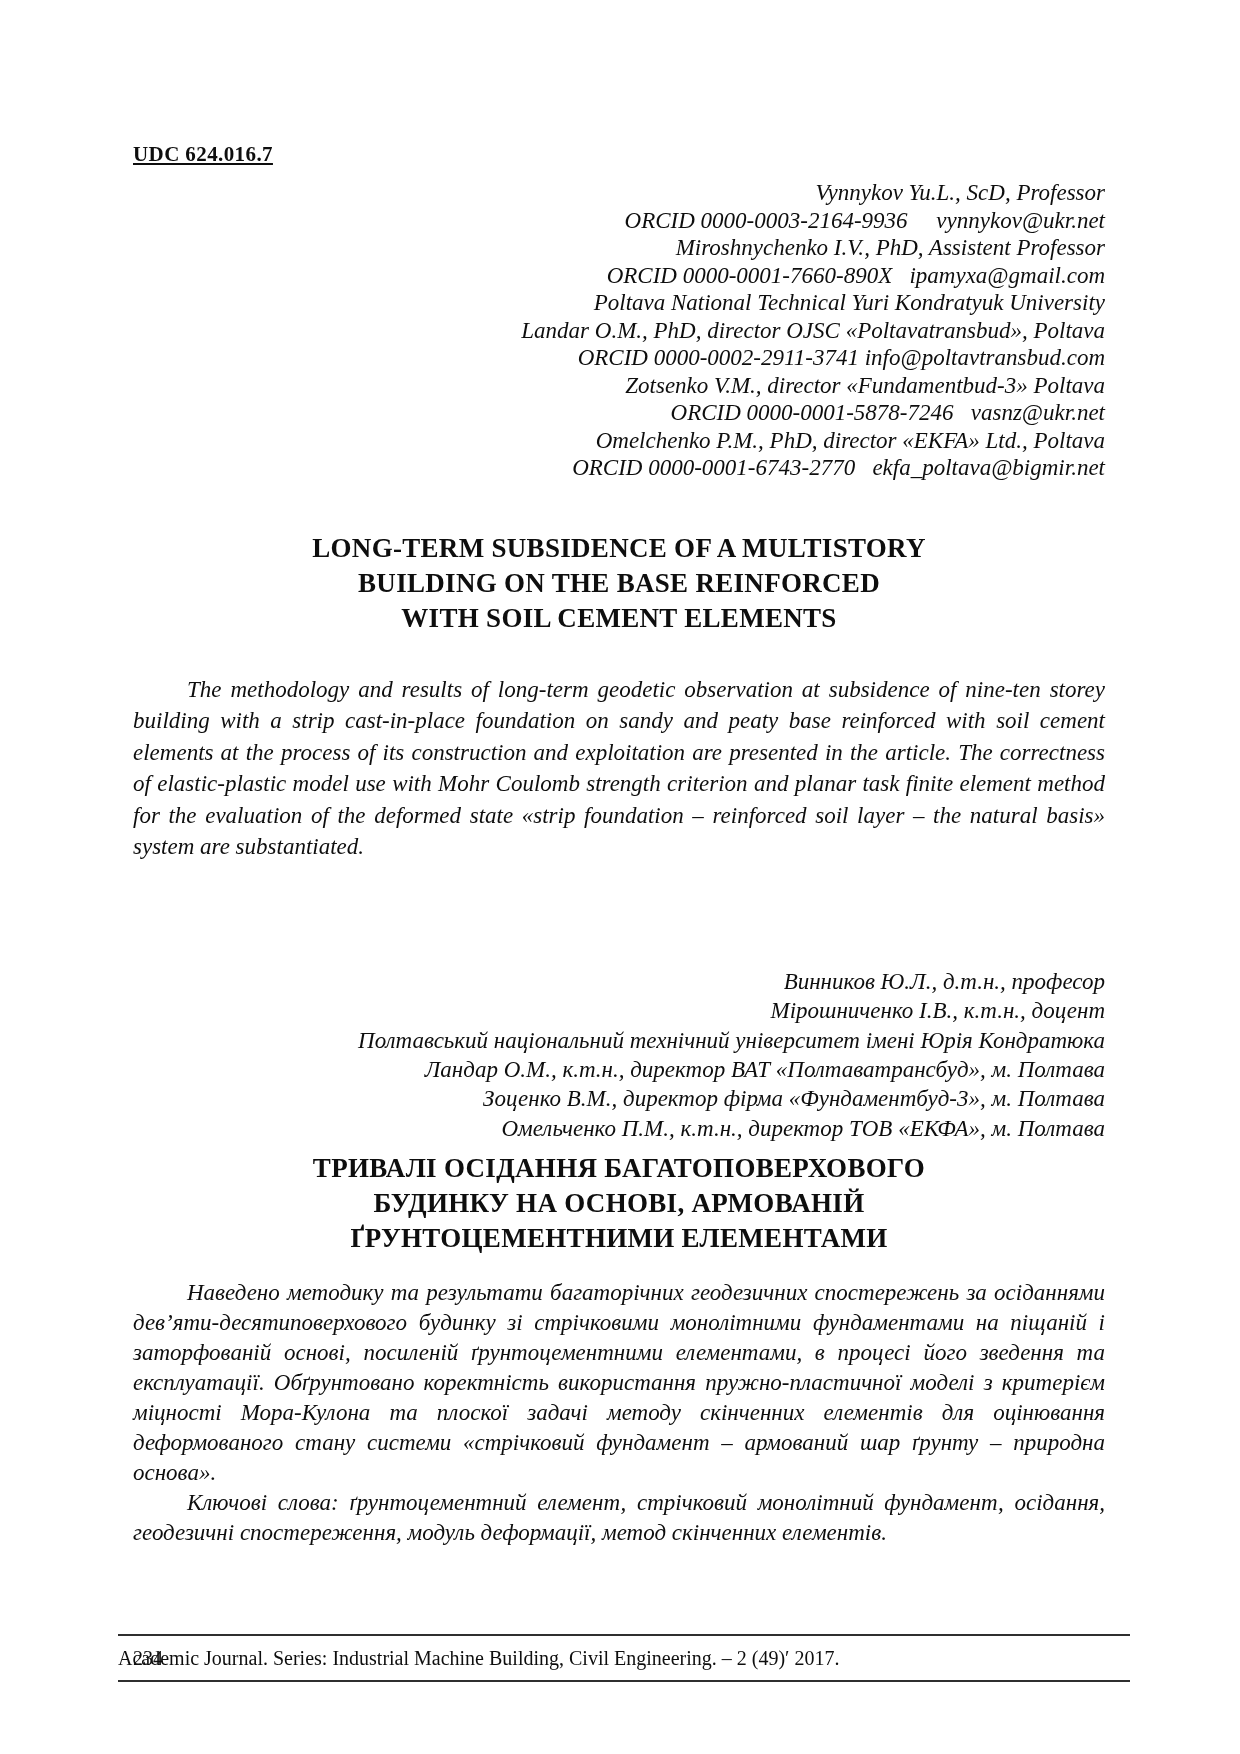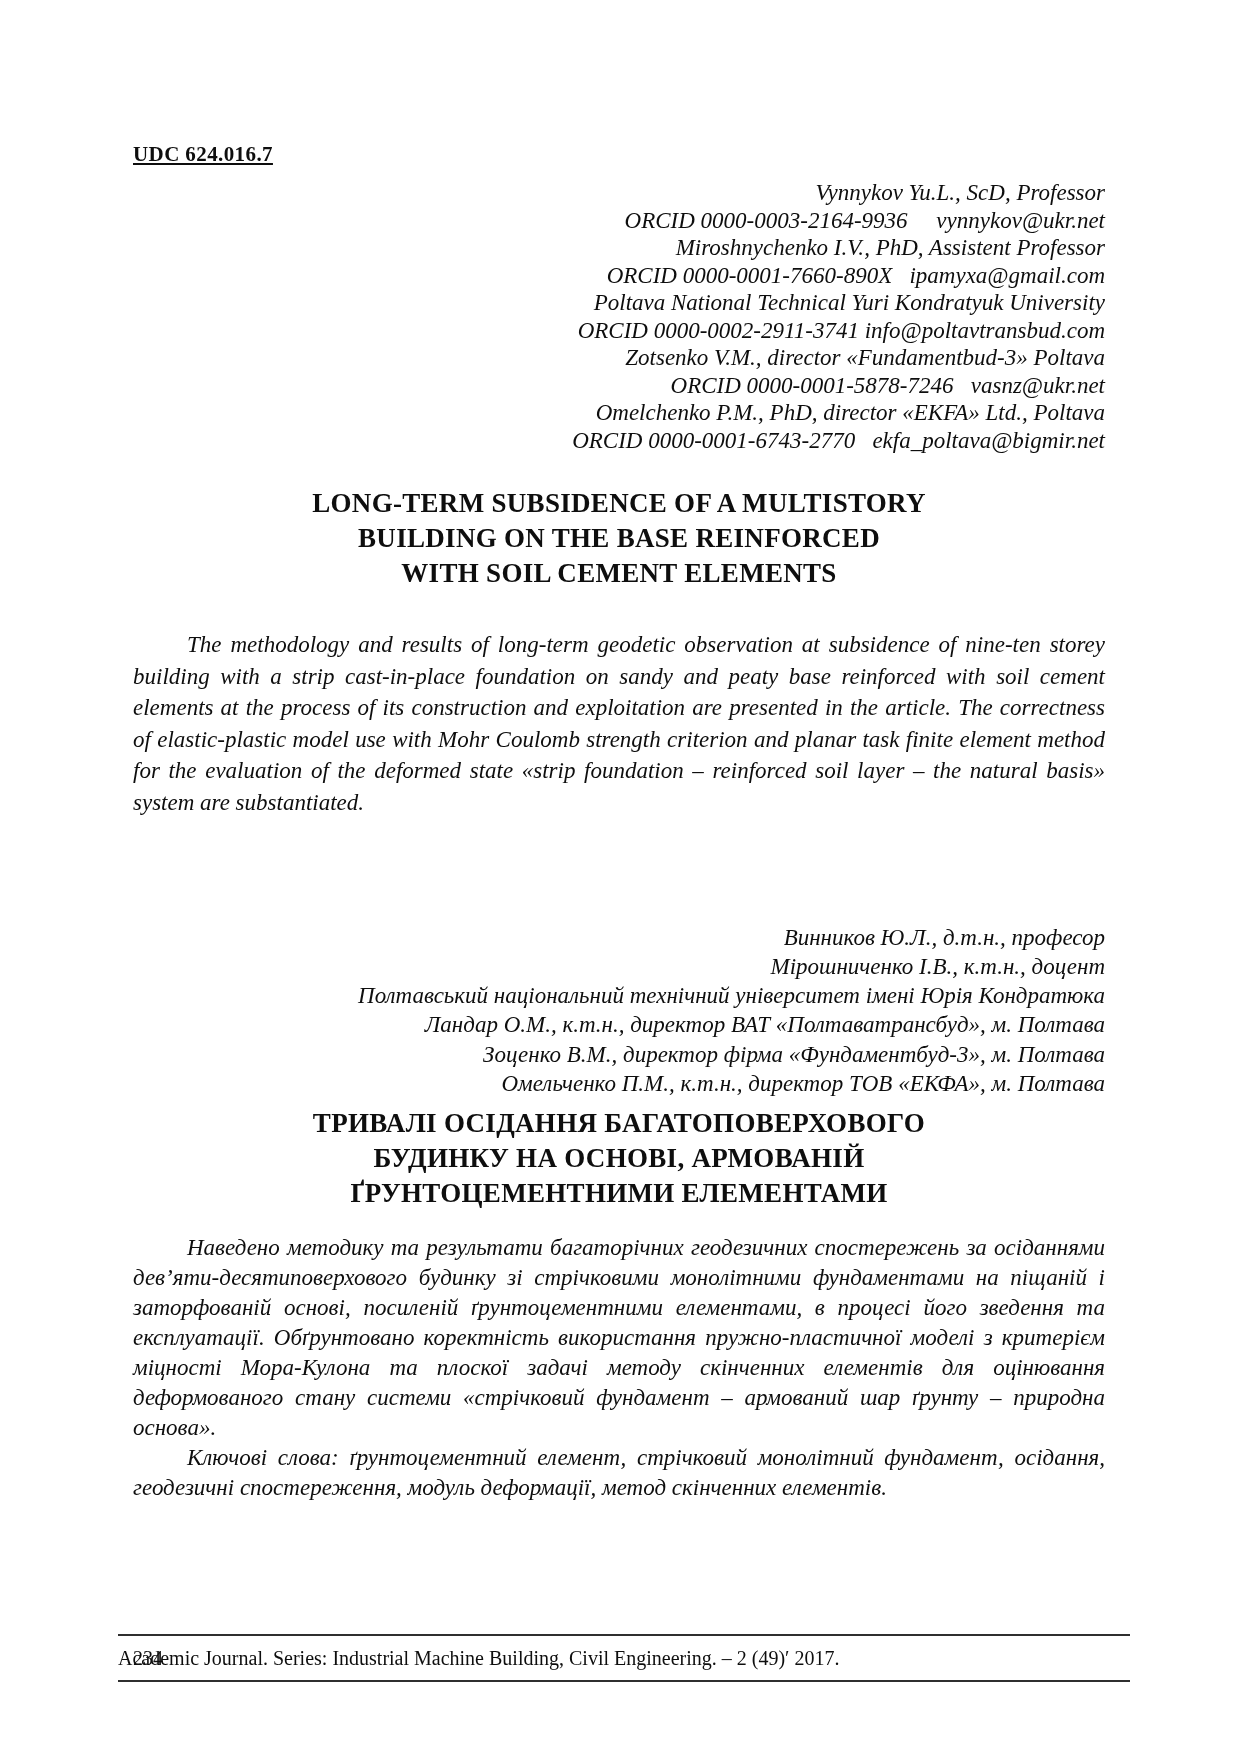--- a/index.html
+++ b/index.html
@@ -31,21 +31,21 @@
   .a-line { white-space: nowrap; }
   .b { font-weight: normal; }
 
   .title {
     text-align: center;
     font-weight: bold;
     font-size: 27px;
     line-height: 35px;
     letter-spacing: 0.3px;
   }
-  .title-en { margin-top: 32px; }
+  .title-en { margin-top: 49px; }
   .title-ua { margin-top: 8px; }
   .t-line { display: block; }
 
   .para {
     margin: 0;
     font-style: italic;
     font-size: 23px;
     text-align: justify;
     text-indent: 54px;
   }
@@ -82,20 +82,21 @@
   <div class="content">
 
     <div class="udc">UDC 624.016.7</div>
 
     <div class="authors authors-en">
       <div class="a-line"><span class="b">Vynnykov Yu.L.</span><span>, ScD, Professor</span></div>
       <div class="a-line"><span class="b"></span><span>ORCID 0000-0003-2164-9936&nbsp;&nbsp;&nbsp;&nbsp;&nbsp;vynnykov@ukr.net</span></div>
       <div class="a-line"><span class="b">Miroshnychenko I.V.</span><span>, PhD, Assistent Professor</span></div>
       <div class="a-line"><span class="b"></span><span>ORCID 0000-0001-7660-890X&nbsp;&nbsp;&nbsp;ipamyxa@gmail.com</span></div>
       <div class="a-line"><span class="b"></span><span>Poltava National Technical Yuri Kondratyuk University</span></div>
+      <div class="a-line"><span class="b">Landar O.M.</span><span>, PhD, director OJSC «Poltavatransbud», Poltava</span></div>
       <div class="a-line"><span class="b"></span><span>ORCID 0000-0002-2911-3741 info@poltavtransbud.com</span></div>
       <div class="a-line"><span class="b">Zotsenko V.M.</span><span>, director «Fundamentbud-3» Poltava</span></div>
       <div class="a-line"><span class="b"></span><span>ORCID 0000-0001-5878-7246&nbsp;&nbsp;&nbsp;vasnz@ukr.net</span></div>
       <div class="a-line"><span class="b">Omelchenko P.M.</span><span>, PhD, director «EKFA» Ltd., Poltava</span></div>
       <div class="a-line"><span class="b"></span><span>ORCID 0000-0001-6743-2770&nbsp;&nbsp;&nbsp;ekfa_poltava@bigmir.net</span></div>
     </div>
 
     <div class="title title-en">
       <span class="t-line">LONG-TERM SUBSIDENCE OF A MULTISTORY</span>
       <span class="t-line">BUILDING ON THE BASE REINFORCED</span>

